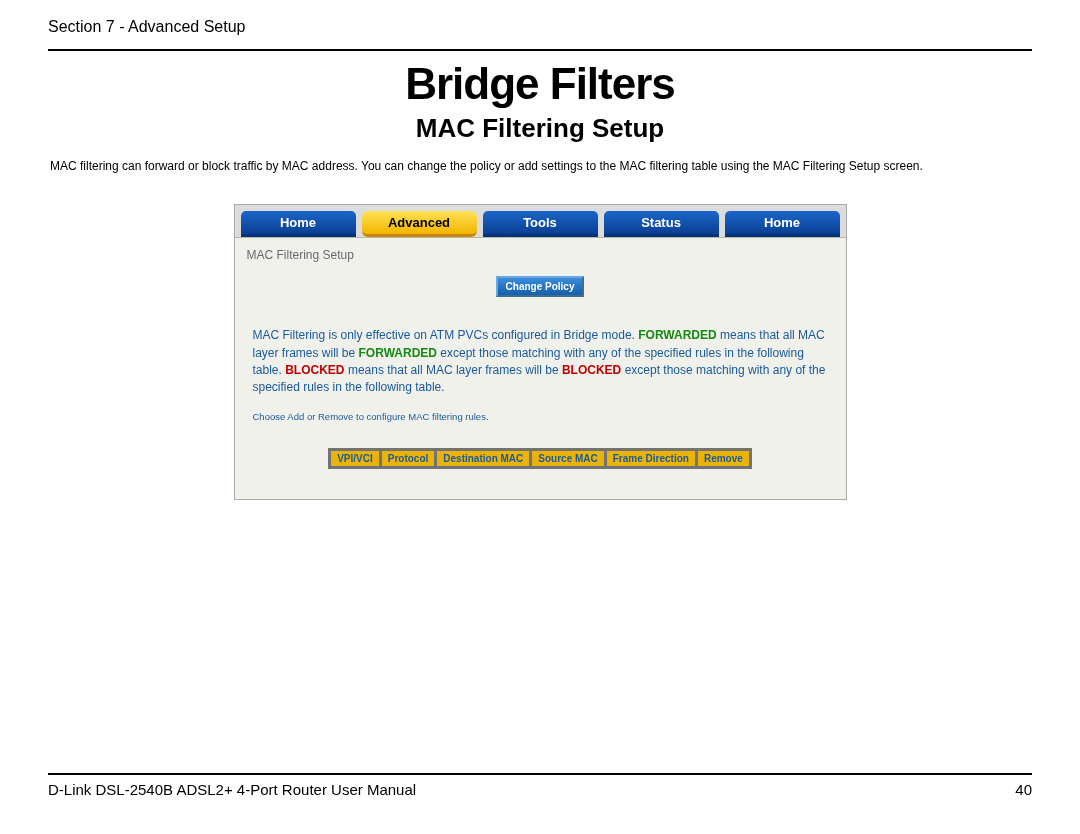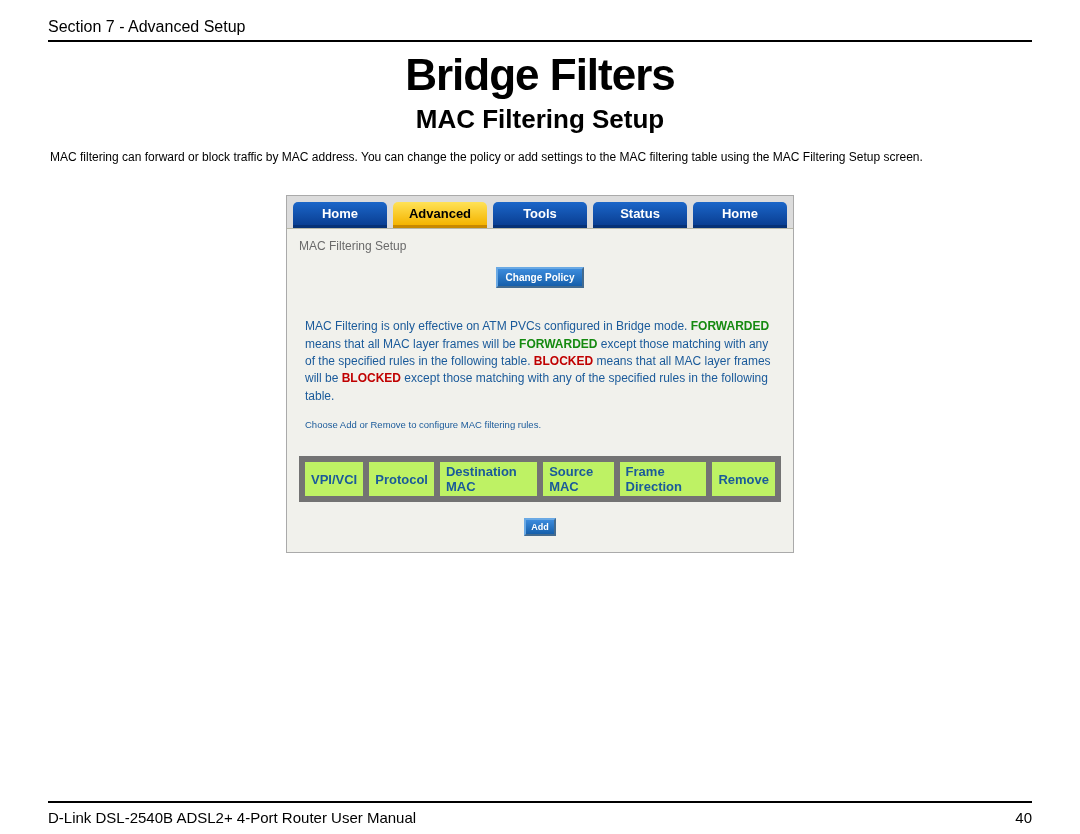--- a/index.html
+++ b/index.html
@@ -9,21 +9,21 @@
     font-family: Arial, Helvetica, sans-serif;
     background: #fff;
     color: #000;
     position: relative;
   }
   .page {
     padding: 18px 48px 0 48px;
   }
   .section-header {
     font-size: 16px;
-    padding-bottom: 4px;
+    padding-bottom: 13px;
     border-bottom: 2px solid #000;
     margin-bottom: 8px;
   }
   h1.title {
     font-family: "Arial Black", Arial, sans-serif;
     text-align: center;
     font-size: 44px;
     font-weight: 900;
     letter-spacing: -1px;
     margin-top: 6px;
@@ -36,21 +36,21 @@
     margin-top: 4px;
     margin-bottom: 14px;
   }
   p.lead {
     font-size: 12px;
     line-height: 1.35;
     margin: 0 2px 30px 2px;
   }
   
   .ui-wrap {
-    width: 508px;
+    width: 613px;
     margin: 0 auto;
     border: 1px solid #aaa;
     background: #dcdcdc;
   }
   .tab-row {
     display: flex;
     gap: 6px;
     padding: 6px 6px 0 6px;
     background: #dcdcdc;
   }
@@ -67,20 +67,21 @@
     align-items: center;
     justify-content: center;
     background: linear-gradient(#1b66c9, #0a3f93);
     border-bottom: 3px solid #063277;
     cursor: pointer;
   }
   .tab.active {
     background: linear-gradient(#ffe257, #f4b400);
     color: #000;
     border-bottom: 3px solid #c88900;
+    border-radius: 6px;
   }
   .panel {
     background: #f1f1ec;
     padding: 8px 12px 16px 12px;
     border-top: 1px solid #b8b8a8;
   }
   .panel-title {
     font-family: Verdana, Arial, sans-serif;
     font-size: 12px;
     color: #6a6a6a;
@@ -124,41 +125,41 @@
     font-family: Verdana, Arial, sans-serif;
     font-size: 9.5px;
     color: #1a5a9a;
     margin: 0 6px 26px 6px;
   }
   .ui-table {
     margin: 0 auto 14px auto;
     border-collapse: collapse;
   }
   .ui-table td {
-    border: 6px solid #737373;
-    font-family: Verdana, Arial, sans-serif;
-    font-size: 13px;
+    border: 3px solid #737373;
+    font-family: Verdana, Arial, sans-serif;
+    font-size: 10px;
     color: #1a5a9a;
     padding: 2px 6px;
-    background: #bef264;
+    background: #eab308;
     font-weight: bold;
   }
   .add-row {
     text-align: center;
   }
   .ui-btn.small {
     font-size: 9px;
     padding: 2px 5px;
   }
   
   .footer {
     position: absolute;
     left: 48px;
     right: 48px;
-    bottom: 8px;
+    bottom: 36px;
     display: flex;
     justify-content: space-between;
     border-top: 2px solid #000;
     padding-top: 6px;
     font-size: 15px;
   }
 </style>
 </head>
 <body>
 
@@ -199,23 +200,20 @@
           <td>VPI/VCI</td>
           <td>Protocol</td>
           <td>Destination MAC</td>
           <td>Source MAC</td>
           <td>Frame Direction</td>
           <td>Remove</td>
         </tr>
       </tbody>
         </table>
 
-      <div class="add-row">
-        <span class="ui-btn small">Add</span>
-      </div>
     </div>
   </div>
 </div>
 
 <div class="footer">
   <span>D-Link DSL-2540B ADSL2+ 4-Port Router User Manual</span>
   <span>40</span>
 </div>
 
 </body></html>

